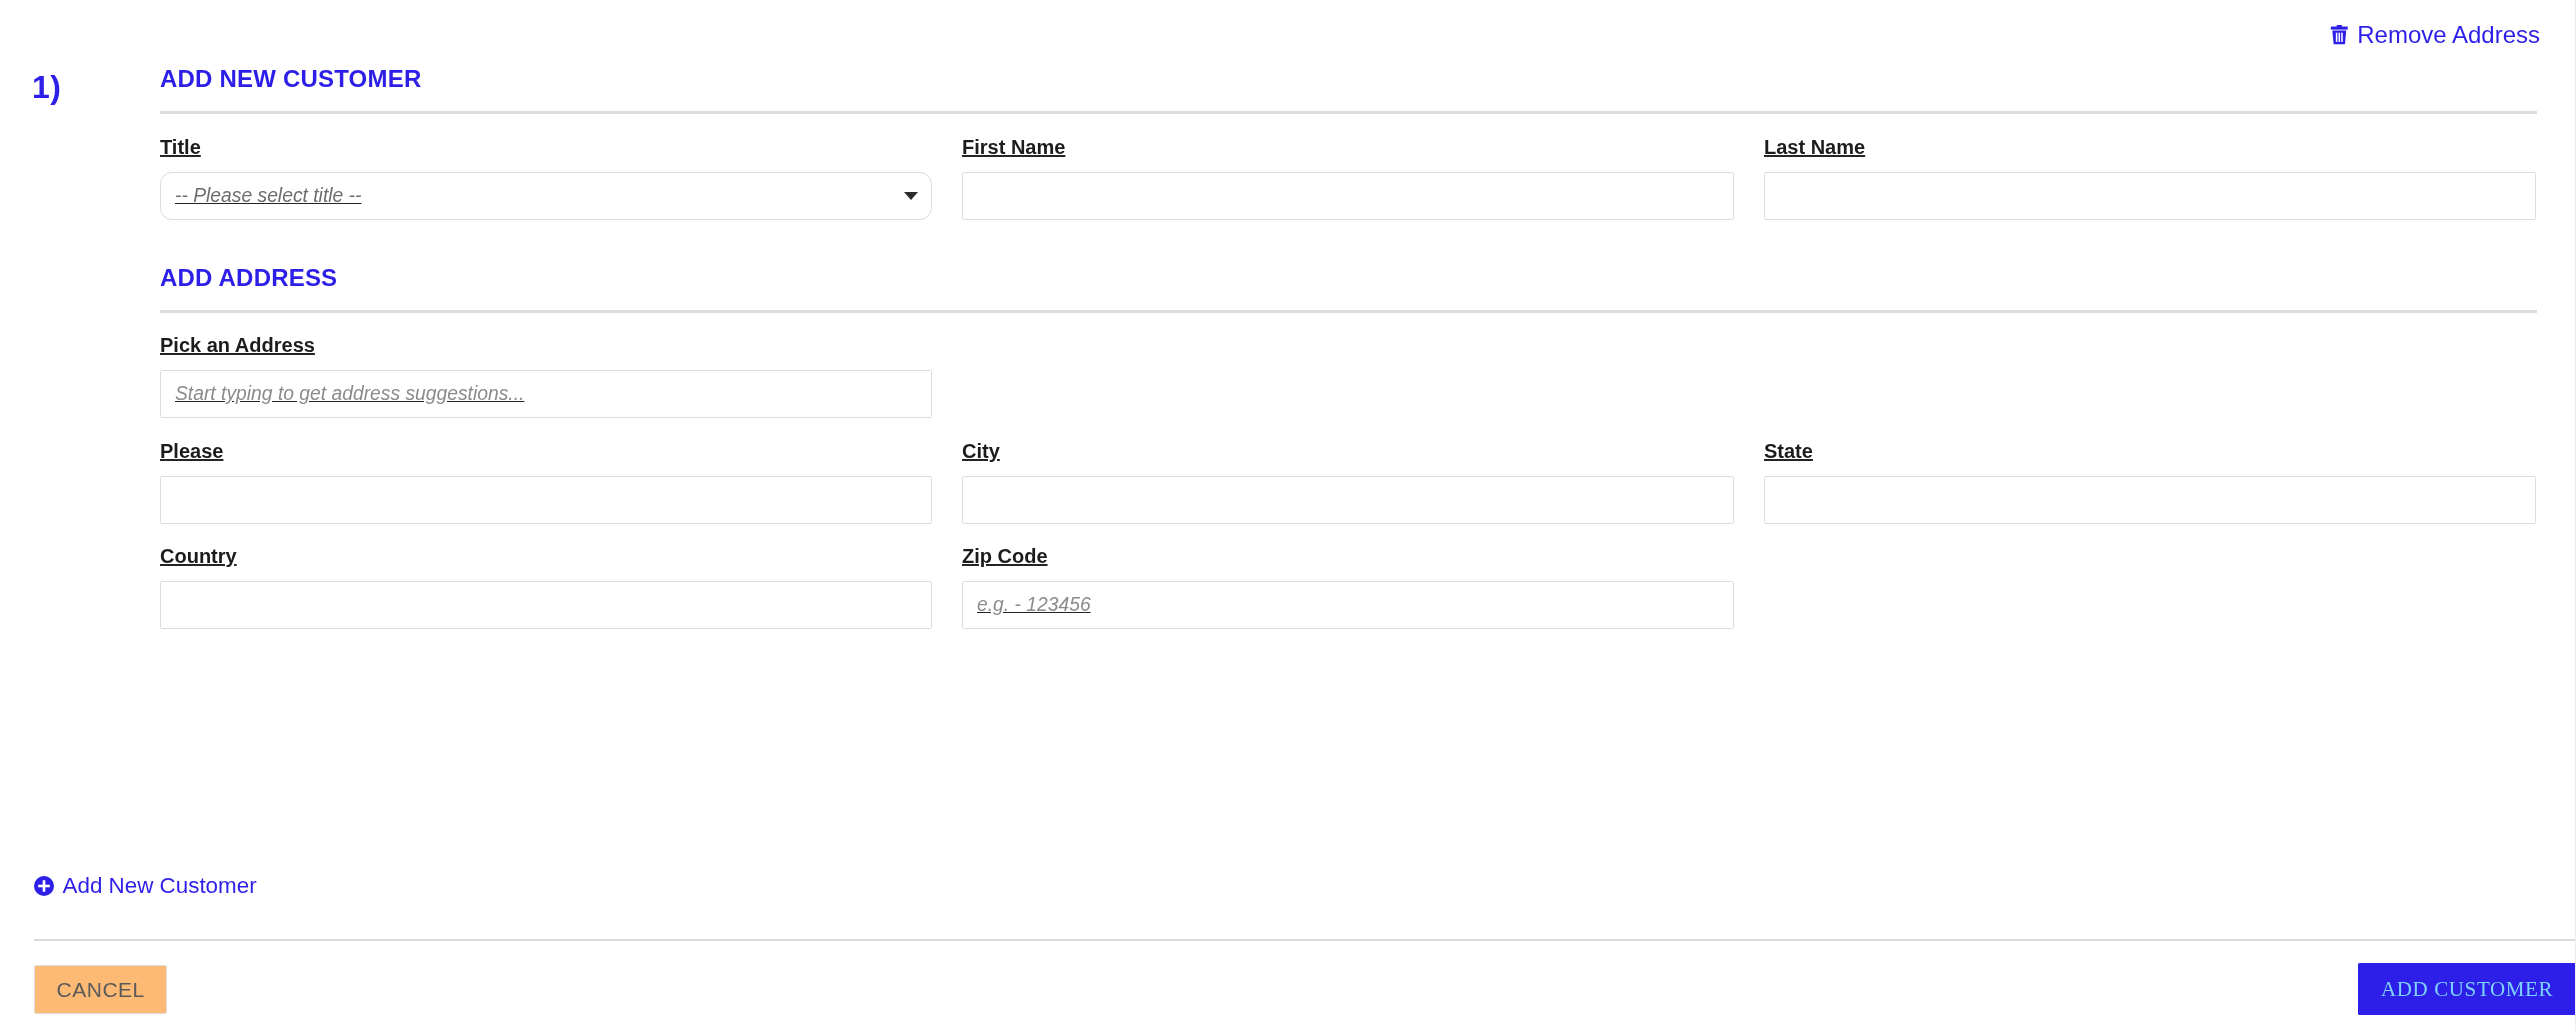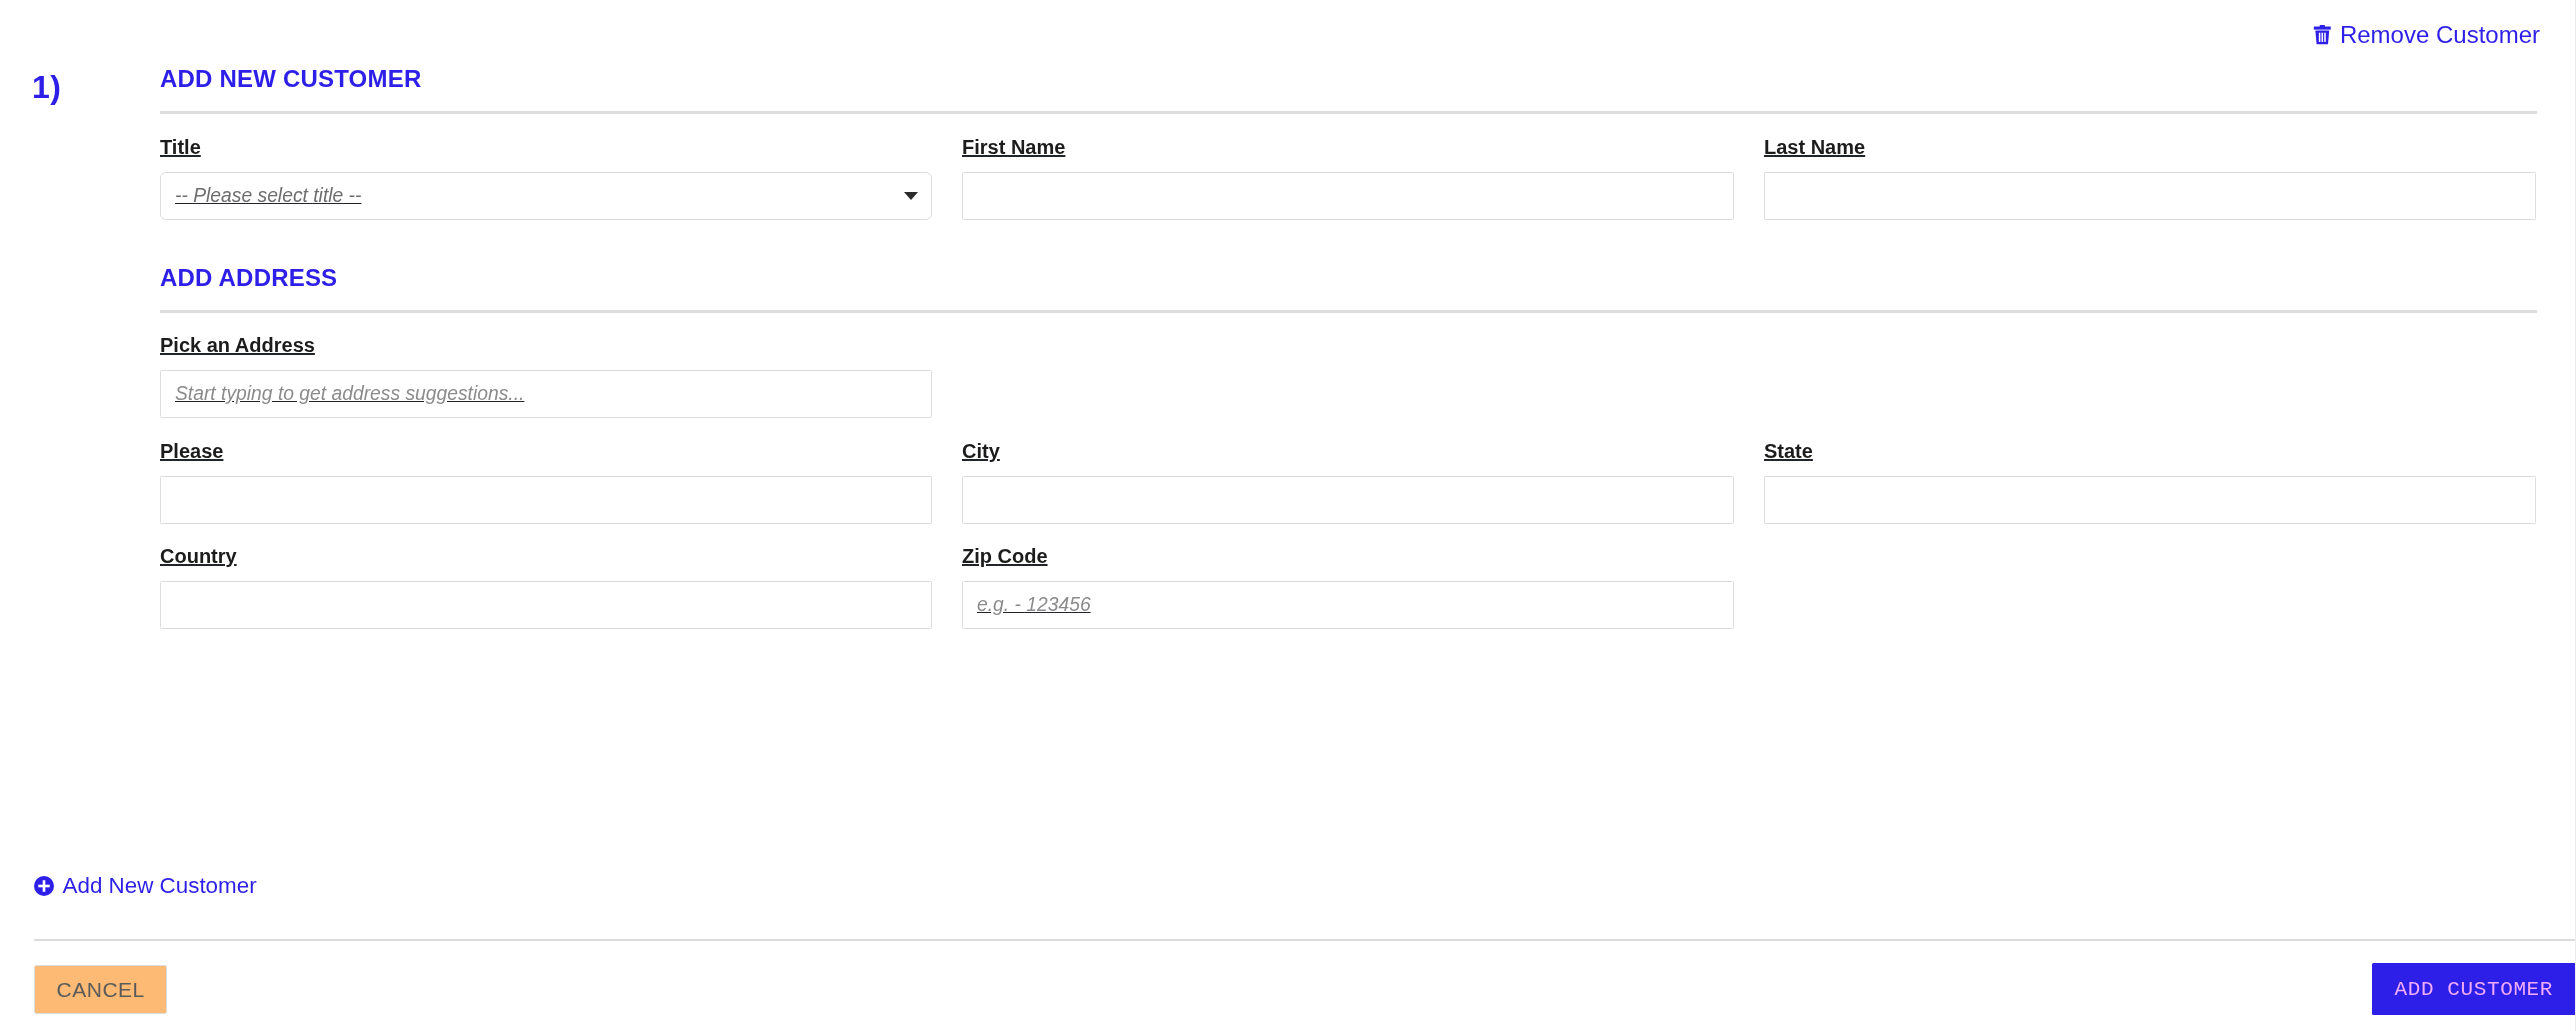--- a/index.html
+++ b/index.html
@@ -126,21 +126,21 @@
   .select-wrap {
     position: relative;
     width: 100%;
   }
   .select-box {
     width: 100%;
     height: 48px;
     box-sizing: border-box;
     border: 1.5px solid #dcdcdc;
     background: #ffffff;
-    border-radius: 6px;
+    border-radius: 12px;
     display: flex;
     align-items: center;
     padding: 0 14px;
     cursor: pointer;
   }
   .select-value {
     font-size: 19.3px;
     font-style: italic;
     color: #6d6d6d;
     font-family: "Liberation Sans", sans-serif;
@@ -220,23 +220,23 @@
     font-family: "Liberation Sans", sans-serif;
     letter-spacing: 0.5px;
     padding: 13px 21.6px;
     border-radius: 2.3px;
     cursor: pointer;
     line-height: 1;
   }
   .btn-primary {
     background: #2d1fe8;
     border: none;
-    color: #f0abfc;
+    color: #7dd3fc;
     font-size: 21px;
-    font-family: Liberation Mono, monospace;
+    font-family: Liberation Serif, serif;
     letter-spacing: 0.6px;
     font-weight: 400;
     padding: 15.5px 23px;
     border-radius: 1.5px;
     cursor: pointer;
     line-height: 1;
     text-align: center;
   }
   .edge-line {
     position: absolute;
@@ -255,21 +255,21 @@
     <span class="trash-icon">
       <svg width="18.6" height="20" viewBox="0 0 24 26" aria-hidden="true">
         <rect x="1" y="2" width="22" height="4" fill="#2d1fe8"></rect>
         <rect x="8.5" y="0" width="7" height="3" rx="1" fill="#2d1fe8"></rect>
         <path d="M3 7 h18 l-1.6 18 h-14.8 Z" fill="#2d1fe8"></path>
         <rect x="7.5" y="10" width="2" height="12" fill="#ffffff"></rect>
         <rect x="11" y="10" width="2" height="12" fill="#ffffff"></rect>
         <rect x="14.5" y="10" width="2" height="12" fill="#ffffff"></rect>
       </svg>
     </span>
-    <span>Remove Customer</span>
+    <span>Remove Address</span>
   </a>
 </div>
 
 <div class="step-number">1)</div>
 
 <div class="form-wrap">
 
   <h2 class="section-title">ADD NEW CUSTOMER</h2>
   <hr class="section-rule">
 

